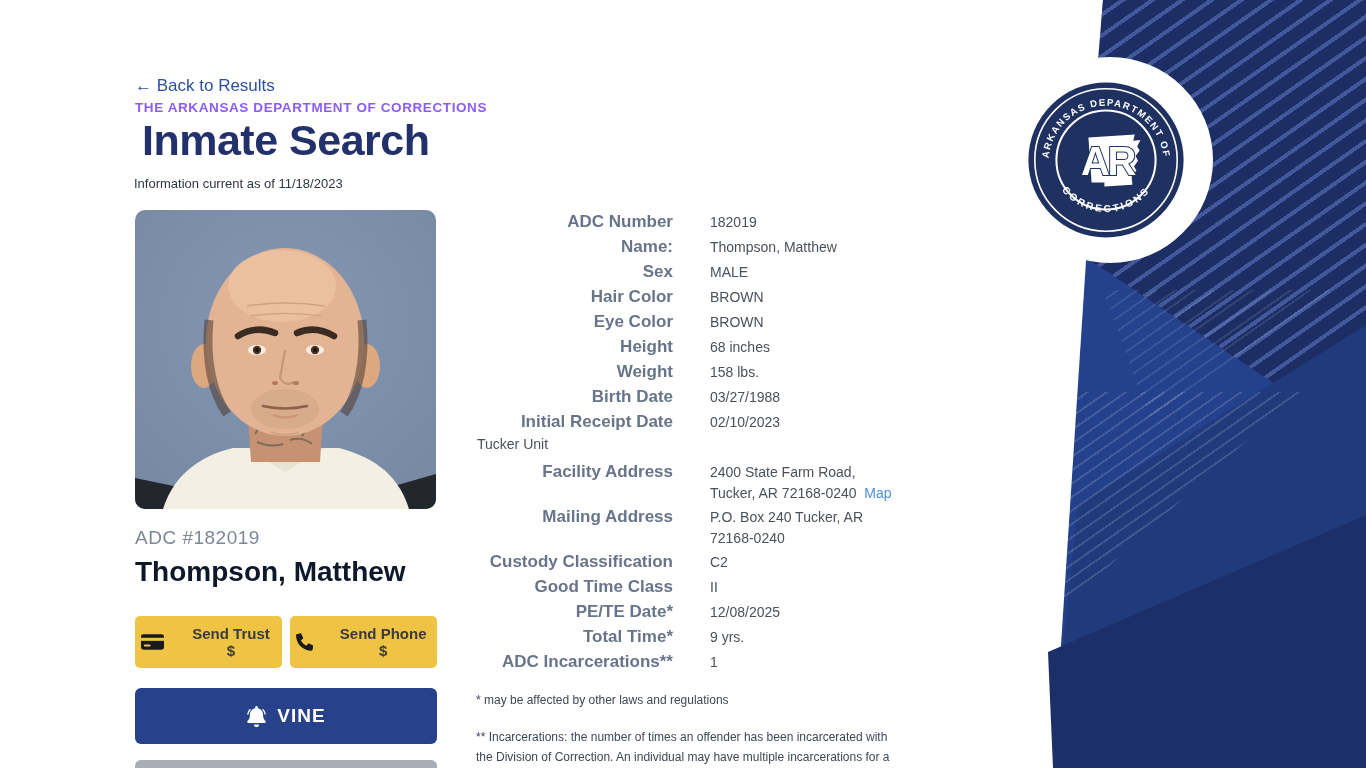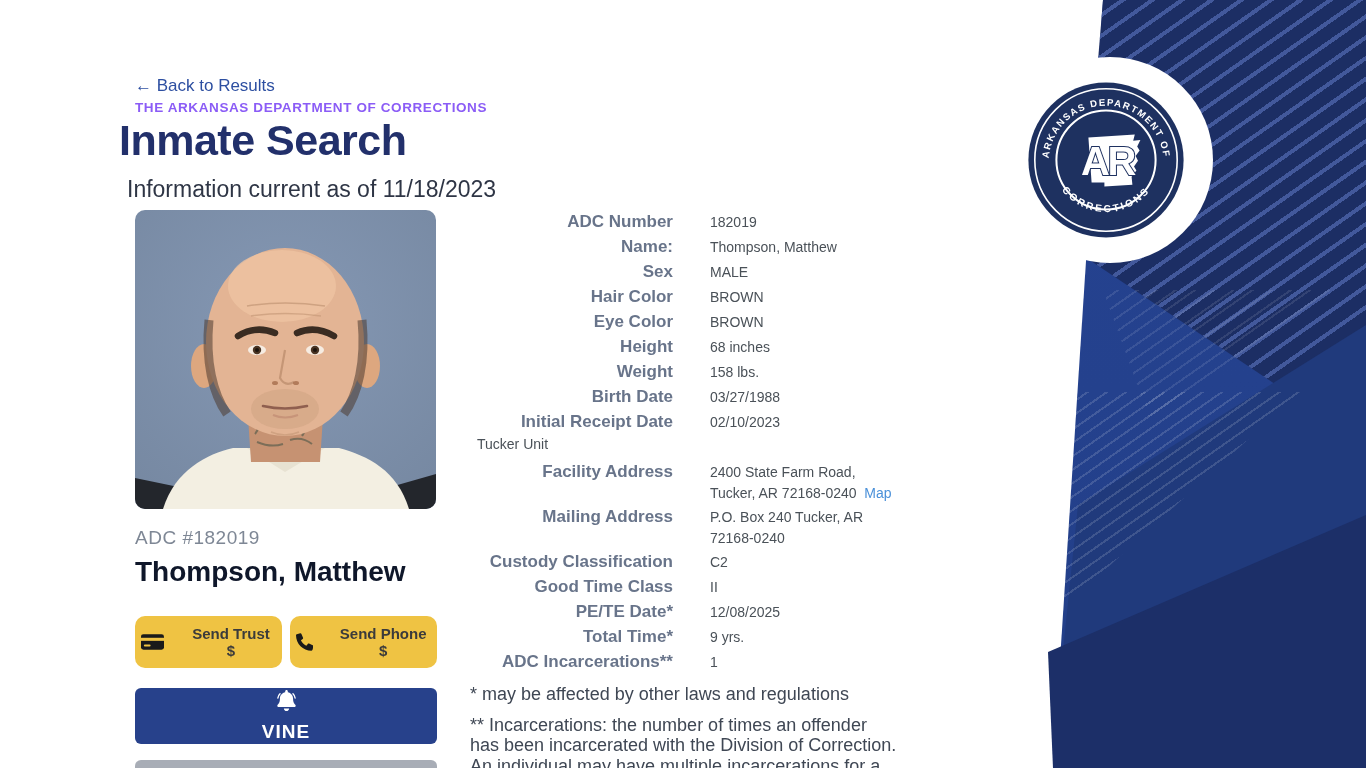--- a/index.html
+++ b/index.html
@@ -39,50 +39,50 @@
   }
   .logo-circle{
     position:absolute;left:1007px;top:57px;width:206px;height:206px;border-radius:50%;
     background:#ffffff;
   }
   .seal{position:absolute;left:1026px;top:80px;width:160px;height:160px;}
 
   
   .back-link{position:absolute;left:135px;top:76px;font-size:17px;color:#2d4fa1;text-decoration:none;cursor:pointer;}
   .eyebrow{position:absolute;left:135px;top:100px;font-size:13.5px;font-weight:bold;color:#8b5cf6;letter-spacing:.6px;}
-  .page-title{position:absolute;left:119px;top:116px;font-size:43px;font-weight:800;color:#22306b;letter-spacing:-.5px;margin:0;}
-  .as-of{position:absolute;left:127px;top:176px;font-size:23px;color:#2e3545;}
+  .page-title{position:absolute;left:142px;top:116px;font-size:43px;font-weight:800;color:#22306b;letter-spacing:-.5px;margin:0;}
+  .as-of{position:absolute;left:134px;top:176px;font-size:13px;color:#2e3545;}
 
   
   .photo{position:absolute;left:135px;top:210px;width:301px;height:299px;border-radius:10px;overflow:hidden;}
   .adc-heading{position:absolute;left:135px;top:527px;font-size:19px;font-weight:normal;color:#7e8795;letter-spacing:.5px;}
   .name-heading{position:absolute;left:135px;top:556px;font-size:28px;font-weight:800;color:#0f172a;margin:0;}
   .btn-row{position:absolute;left:135px;top:616px;width:302px;display:flex;gap:8px;}
   .btn-yellow{
-    flex:1;height:52px;background:#efc343;border:none;border-radius:10px;cursor:pointer;
+    flex:1;height:52px;background:#efc343;border:none;border-radius:5px;cursor:pointer;
     display:flex;align-items:center;justify-content:center;gap:22px;
     font-family:inherit;font-weight:bold;font-size:15px;color:#3b3b3b;
   }
   .btn-vine{
     position:absolute;left:135px;top:688px;width:302px;height:56px;background:#27418b;border:none;border-radius:6px;cursor:pointer;
     display:flex;align-items:center;justify-content:center;gap:10px;
-    font-family:inherit;font-weight:bold;font-size:19px;color:#ffffff;letter-spacing:1px;flex-direction:column;
+    font-family:inherit;font-weight:bold;font-size:19px;color:#ffffff;letter-spacing:1px;
   }
   .btn-gray{
     position:absolute;left:135px;top:760px;width:302px;height:40px;background:#a8adb6;border:none;border-radius:6px;cursor:pointer;
   }
 
   
   .details{position:absolute;left:460px;top:209px;width:434px;}
   .detail-row{display:flex;align-items:baseline;min-height:25px;gap:20px;}
   .detail-label{flex:none;width:213px;text-align:right;font-weight:bold;font-size:17px;line-height:25px;color:#68748a;}
   .detail-value{margin-left:17px;width:196px;font-size:14px;line-height:21px;color:#4a5158;}
   .map-link{color:#4a90d9;text-decoration:none;cursor:pointer;}
   .footnotes{margin-top:6px;}
-  .footnotes p{margin:10px;width:430px;font-size:18px;line-height:20.5px;color:#3f4754;}
+  .footnotes p{margin:16px;width:430px;font-size:12px;line-height:20.5px;color:#3f4754;}
 </style>
 </head>
 <body>
 
 <div class="stage">
 
   <div class="art art-base"></div>
   <div class="art art-top-dark"></div>
   <div class="art art-chevron"></div>
   <div class="art art-bottom-dark"></div>

